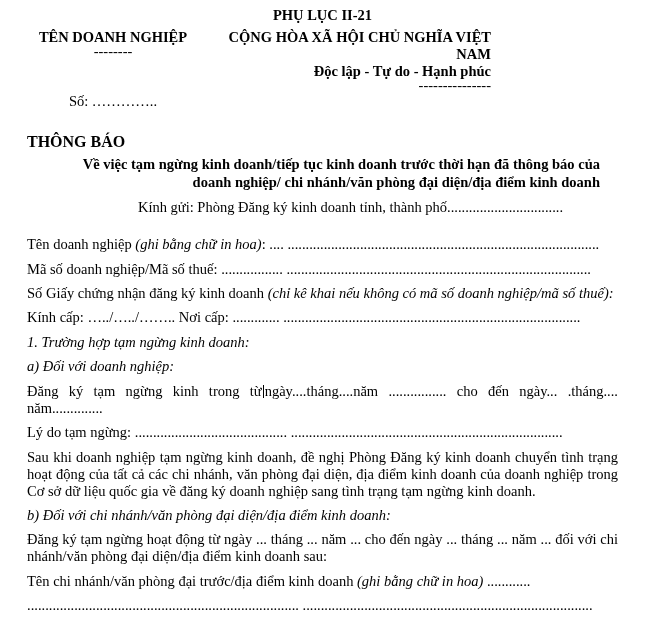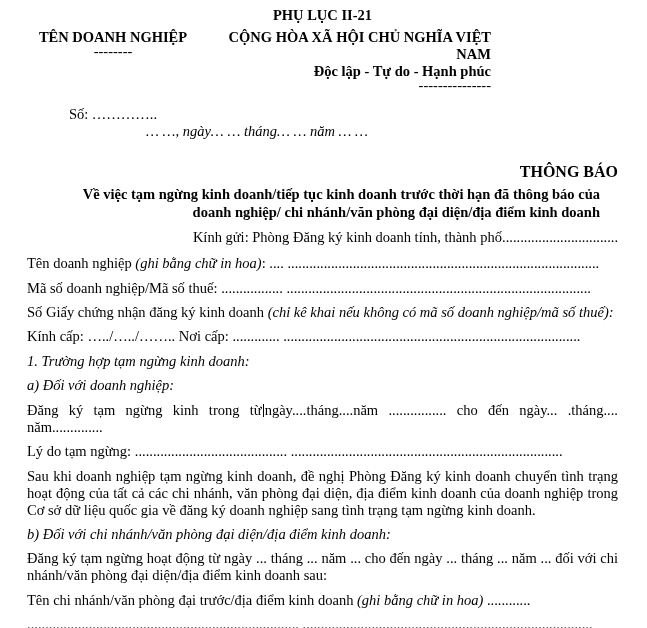--- a/index.html
+++ b/index.html
@@ -15,26 +15,26 @@
     color: #000;
     overflow: hidden;
     background: #fff;
   }
   .bold { font-weight: bold; }
   .appendix { text-align: center; font-weight: bold; margin-bottom: 5px; }
   .hdr { display: flex; }
   .col-l { flex: none; width: 172px; text-align: center; }
   .col-r { flex: none; width: 292px; text-align: right; }
   .divider { line-height: 0.75; }
-  .numrow { margin-top: 15px; flex-direction: column; }
+  .numrow { margin-top: 2px; }
   .numrow .col-l { text-align: center; }
   .numrow .col-r-date { flex: none; width: 370px; text-align: center; font-style: italic; padding-left: 90px; }
-  .title { text-align: right; font-weight: bold; font-size: 16px; margin-top: 23px; }
+  .title { text-align: left; font-weight: bold; font-size: 16px; margin-top: 23px; }
   .subject { text-align: right; font-weight: bold; margin: 5px 18px 8px 18px; line-height: 1.2; }
-  .recipient { margin: 0 0 9px 56px; text-align: right; }
+  .recipient { margin: 0 0 20px 56px; text-align: center; }
   p.line { margin: 0 0 7.5px 0; text-align: justify; }
   p.it { font-style: italic; }
   i { font-style: italic; }
   .cursor {
     display: inline-block;
     width: 1px;
     height: 13px;
     background: #000;
     vertical-align: -2px;
     margin: 0 1px 0 1px;
@@ -55,21 +55,20 @@
     </div>
     <div class="col-r">
       <div class="bold">CỘNG HÒA XÃ HỘI CHỦ NGHĨA VIỆT NAM</div>
       <div class="bold">Độc lập - Tự do - Hạnh phúc</div>
       <div class="divider">---------------</div>
     </div>
   </div>
 
   <div class="hdr numrow">
     <div class="col-l">Số: …………..</div>
-    <div class="col-r-date">… …, ngày… … tháng… … năm … …</div>
   </div>
 
   <div class="title">THÔNG BÁO</div>
 
   <div class="subject">Về việc tạm ngừng kinh doanh/tiếp tục kinh doanh trước thời hạn đã thông báo của doanh nghiệp/ chi nhánh/văn phòng đại diện/địa điểm kinh doanh</div>
 
   <p class="recipient"><span>Kính gửi: Phòng Đăng ký kinh doanh tỉnh, thành phố</span><span class="fill">................................</span></p>
 
   <p class="line"><span>Tên doanh nghiệp </span><i>(ghi bằng chữ in hoa)</i><span class="fill">:  .... ......................................................................................</span></p>
 

